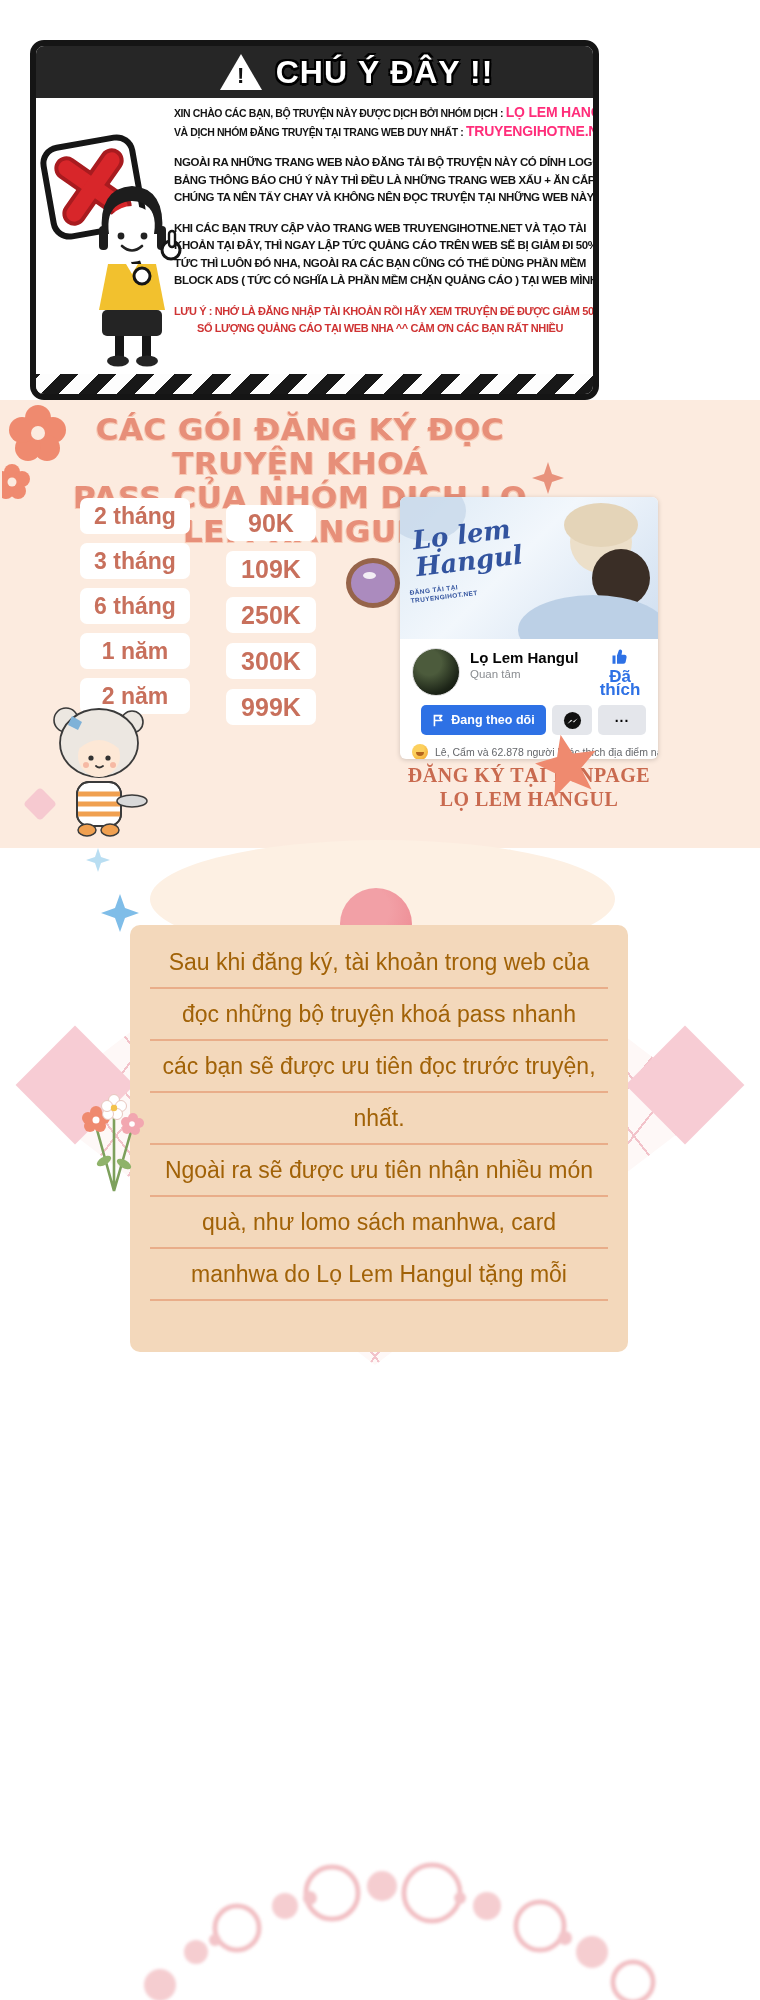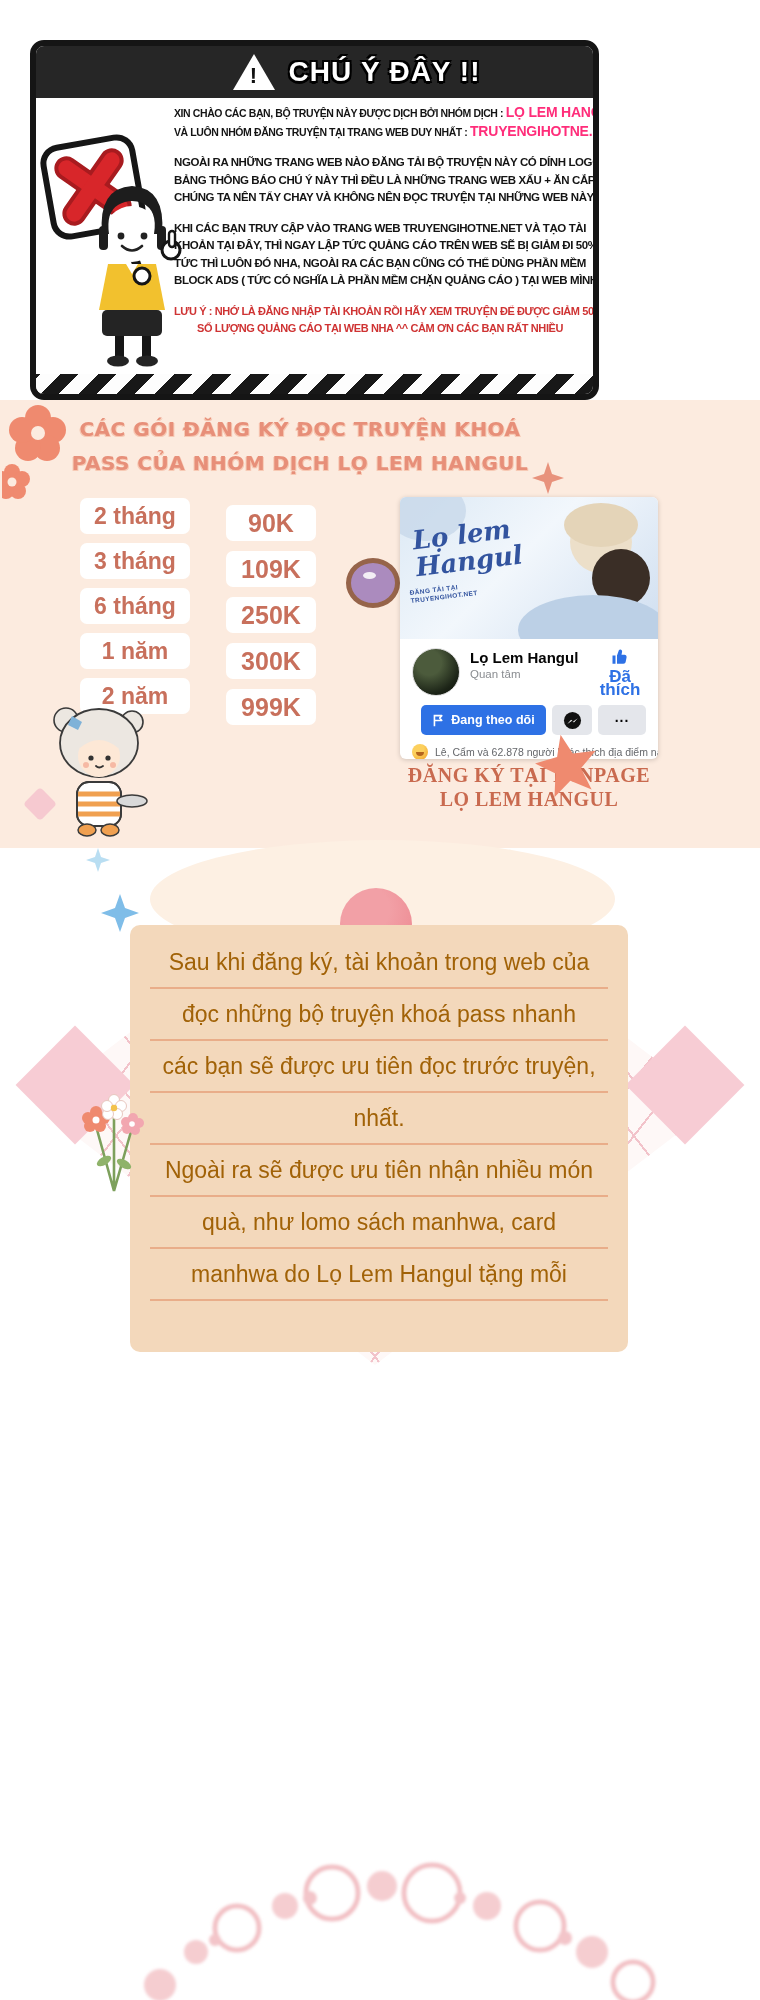--- a/index.html
+++ b/index.html
@@ -9,39 +9,39 @@
   
   .notice{position:absolute;left:30px;top:40px;width:557px;height:348px;
           background:#fff;border:6px solid #151515;border-radius:14px;overflow:hidden;}
   .notice-header{height:52px;background:#262626;display:flex;align-items:center;
                  justify-content:center;gap:14px;transform:none;}
   .notice-header .shift{display:flex;align-items:center;gap:14px;transform:translateX(42px);}
   .tri{width:0;height:0;border-left:21px solid transparent;border-right:21px solid transparent;
        border-bottom:36px solid #fff;position:relative;}
   .tri-mark{position:absolute;left:-5px;top:9px;width:10px;text-align:center;
             color:#111;font-weight:900;font-size:22px;line-height:26px;}
-  .notice-title{color:#fff;font-weight:900;font-size:28px;letter-spacing:1px;
+  .notice-title{color:#fff;font-weight:900;font-size:32px;letter-spacing:1px;
       text-shadow:-2px -2px 0 #000,2px -2px 0 #000,-2px 2px 0 #000,2px 2px 0 #000,0 3px 0 #000;}
   .notice-body{position:relative;height:276px;}
   .boy{position:absolute;left:2px;top:34px;}
   .notice-text{position:absolute;left:138px;top:6px;width:412px;display:flex;
                flex-direction:column;text-align:center;color:#141414;}
   .ntline{white-space:nowrap;font-weight:bold;font-size:11.5px;line-height:17.5px;
           letter-spacing:-0.4px;}
   .ntline.small{font-size:10.5px;}
   .hl{color:#ff2d7a;font-size:14px;font-weight:900;letter-spacing:-0.2px;}
   .para{margin-top:13px;}
   .para.red .ntline{color:#cf3333;font-size:11px;}
   .stripes{position:absolute;left:0;bottom:0;width:100%;height:20px;
            background:repeating-linear-gradient(-45deg,#181818 0 13px,#fdfdfd 13px 27px);}
 
   
   .pink{position:absolute;left:0;top:400px;width:760px;height:448px;background:#fcebdf;}
   .bubble-title{position:absolute;left:40px;top:12px;width:520px;text-align:center;
-      color:#e78f79;font-weight:900;font-size:20px;line-height:34px;letter-spacing:0.5px;
+      color:#e78f79;font-weight:900;font-size:31px;line-height:34px;letter-spacing:0.5px;
       font-family:"DejaVu Sans",sans-serif;
       text-shadow:1px 1px 0 #f7c9b4,-1px 1px 0 #f7c9b4;}
   .plan-col{position:absolute;display:flex;flex-direction:column;}
   .col-durations{left:80px;top:98px;gap:9px;}
   .col-prices{left:226px;top:105px;gap:10px;}
   .plan-card{background:#ffffff;border-radius:7px;height:36px;display:flex;align-items:center;
       justify-content:center;font-family:Liberation Sans, sans-serif;font-weight:bold;color:#c8705c;}
   .col-durations .plan-card{width:110px;font-size:23px;}
   .col-prices .plan-card{width:90px;font-size:25px;}
   .cookie{position:absolute;left:346px;top:158px;width:44px;height:40px;border-radius:50%;
@@ -168,21 +168,21 @@
         <rect x="104" y="204" width="9" height="22" fill="#161616"></rect>
         <ellipse cx="80" cy="229" rx="11" ry="5.5" fill="#242424"></ellipse>
         <ellipse cx="109" cy="229" rx="11" ry="5.5" fill="#242424"></ellipse>
       </svg>
 
       <div class="notice-text">
         <div class="ntline small">
           <span>XIN CHÀO CÁC BẠN, BỘ TRUYỆN NÀY ĐƯỢC DỊCH BỞI NHÓM DỊCH : </span><span class="hl">LỌ LEM HANGUL</span>
         </div>
         <div class="ntline small">
-          <span>VÀ LUÔN NHÓM ĐĂNG TRUYỆN TẠI TRANG WEB DUY NHẤT : </span><span class="hl">TRUYENGIHOTNE.NET</span>
+          <span>VÀ DỊCH NHÓM ĐĂNG TRUYỆN TẠI TRANG WEB DUY NHẤT : </span><span class="hl">TRUYENGIHOTNE.NET</span>
         </div>
 
         <div class="para">
           <div class="ntline">NGOÀI RA NHỮNG TRANG WEB NÀO ĐĂNG TẢI BỘ TRUYỆN NÀY CÓ DÍNH LOGO HOẶC</div>
           <div class="ntline">BẢNG THÔNG BÁO CHÚ Ý NÀY THÌ ĐỀU LÀ NHỮNG TRANG WEB XẤU + ĂN CẮP</div>
           <div class="ntline">CHÚNG TA NÊN TẨY CHAY VÀ KHÔNG NÊN ĐỌC TRUYỆN TẠI NHỮNG WEB NÀY.</div>
         </div>
 
         <div class="para">
           <div class="ntline">KHI CÁC BẠN TRUY CẬP VÀO TRANG WEB TRUYENGIHOTNE.NET  VÀ TẠO TÀI</div>

